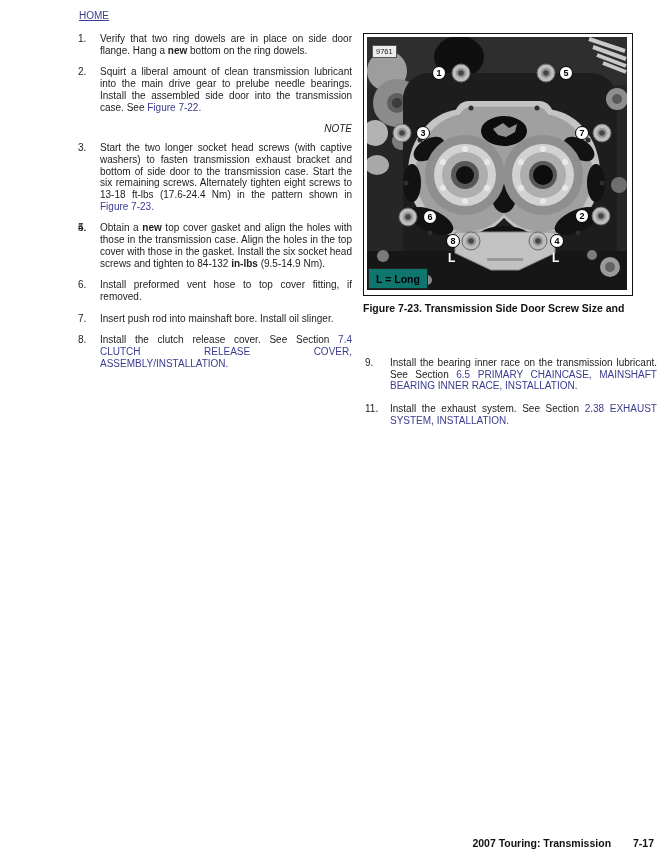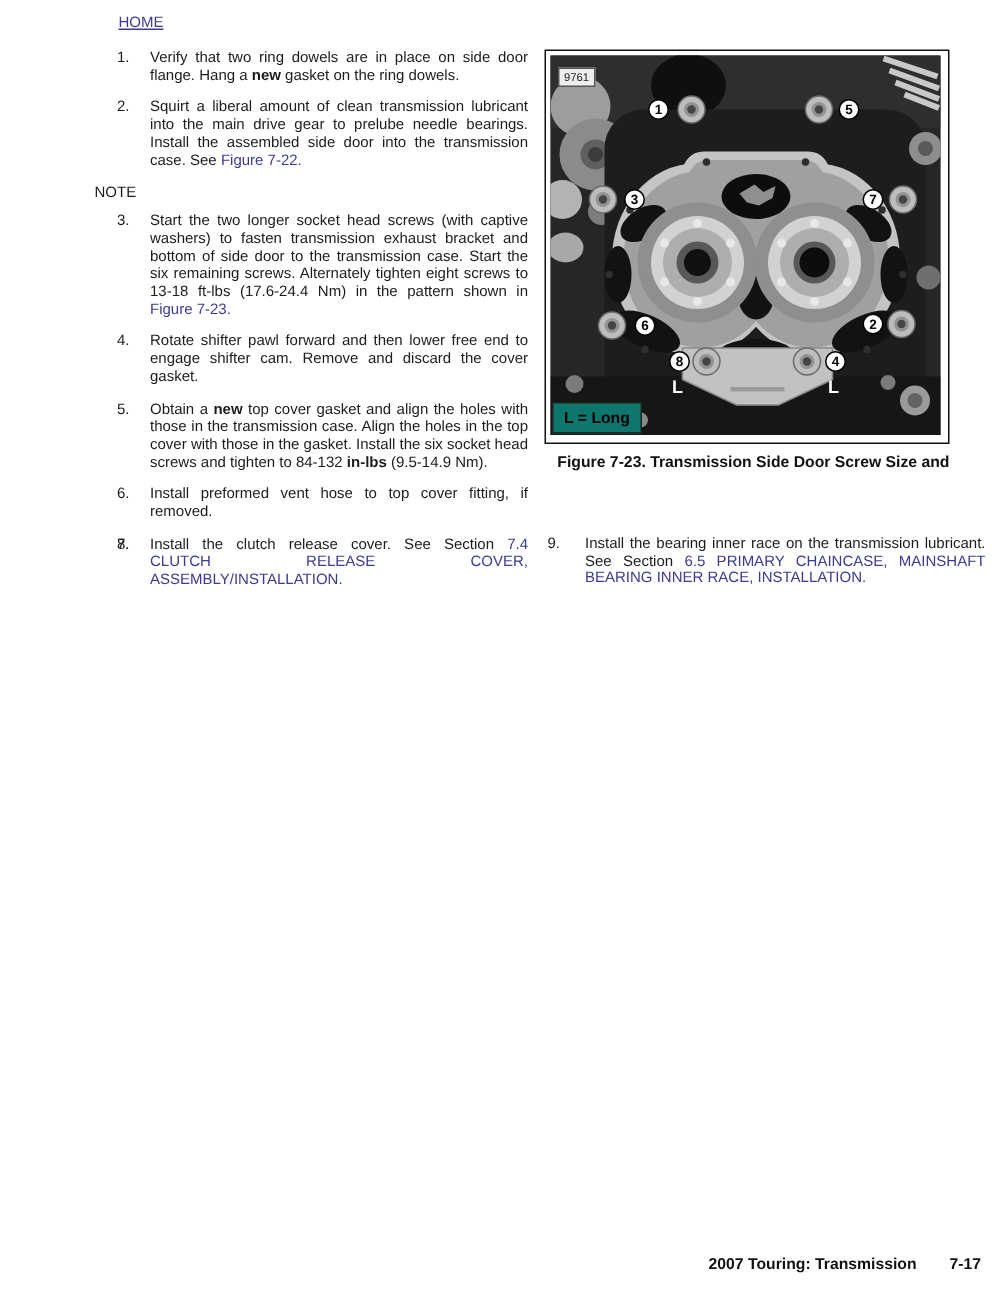--- a/index.html
+++ b/index.html
@@ -11,62 +11,62 @@
   .col-right{position:absolute;left:363px;top:33px;width:294px;}
   .step{position:relative;margin-bottom:10px;text-align:justify;
         font-size:10px;line-height:11.7px;}
   .col-left .step{padding-left:37px;}
   .col-left .step .num{position:absolute;left:15px;top:0;}
   .steps-r .step{padding-left:27px;margin-bottom:11px;}
   .steps-r .step .num{position:absolute;left:2px;top:0;}
   .b{font-weight:bold;}
   .link{color:#3b3b91;cursor:pointer;}
   .note{margin:2px 0 0 0;}
-  .note-h{text-align:left;font-size:10px;margin:3px 0 8px 0;}
+  .note-h{text-align:right;font-size:10px;margin:3px 0 8px 0;font-style:italic;}
   .note-b{text-align:justify;font-size:10px;line-height:11.7px;margin-bottom:12px;}
   .figure-box{position:absolute;left:0;top:0;width:270px;height:263px;border:1.5px solid #111;
               box-sizing:border-box;background:#ffffff;}
   .photo{position:absolute;left:3px;top:3px;width:260px;height:253px;background:#262626;}
   .photo svg{position:absolute;left:0;top:0;width:100%;height:100%;}
   .photo-tag{position:absolute;left:5px;top:8px;background:#ededed;border:1px solid #555;
              color:#222;font-size:7.5px;line-height:9px;padding:1px 3px;}
   .legend{position:absolute;left:1px;top:231px;width:58px;height:19px;background:#0f766e;
           border:1px solid #222;color:#000;font-weight:bold;font-size:10.5px;
           display:flex;align-items:center;justify-content:center;}
   .callout{position:absolute;width:14px;height:14px;border-radius:50%;background:#ffffff;
            border:1px solid #000;color:#000;font-size:9px;font-weight:bold;
            display:flex;align-items:center;justify-content:center;line-height:1;box-sizing:border-box;}
   .l-letter{position:absolute;color:#ffffff;font-weight:bold;font-size:12px;line-height:1;}
-  .caption{position:absolute;left:0;top:269px;width:270px;text-align:right;
+  .caption{position:absolute;left:0;top:269px;width:270px;text-align:left;
            font-size:10.5px;font-weight:bold;line-height:13.5px;color:#111;}
   .steps-r{position:absolute;left:0;top:324px;width:294px;}
   .footer{position:absolute;right:16px;top:837px;font-size:10.5px;font-weight:bold;color:#111;}
   .footer .pg{margin-left:19px;}
 </style>
 </head>
 <body>
 
 <div class="page">
 
   <a class="home">HOME</a>
 
   <div class="col-left">
     <div class="steps">
-        <div class="step"><span class="num">1.</span><span>Verify that two ring dowels are in place on side door flange. Hang a </span><span class="b">new</span><span> gasket on the ring dowels.</span></div>
+        <div class="step"><span class="num">1.</span><span>Verify that two ring dowels are in place on side door flange. Hang a </span><span class="b">new</span><span> bottom on the ring dowels.</span></div>
         <div class="step"><span class="num">2.</span><span>Squirt a liberal amount of clean transmission lubricant into the main drive gear to prelube needle bearings. Install the assembled side door into the transmission case. See </span><span class="link">Figure 7-22.</span></div>
       </div>
     <div class="note">
       <div class="note-h">NOTE</div>
     </div>
     <div class="steps">
         <div class="step"><span class="num">3.</span><span>Start the two longer socket head screws (with captive washers) to fasten transmission exhaust bracket and bottom of side door to the transmission case. Start the six remaining screws. Alternately tighten eight screws to 13-18 ft-lbs (17.6-24.4 Nm) in the pattern shown in </span><span class="link">Figure 7-23.</span></div>
-        <div class="step"><span class="num">4.</span><span>Rotate shifter pawl forward and then lower free end to engage shifter cam. Remove and discard the cover gasket.</span></div>
+        <div class="step"><span class="num">4.</span></div>
         <div class="step"><span class="num">5.</span><span>Obtain a </span><span class="b">new</span><span> top cover gasket and align the holes with those in the transmission case. Align the holes in the top cover with those in the gasket. Install the six socket head screws and tighten to 84-132 </span><span class="b">in-lbs</span><span> (9.5-14.9 Nm).</span></div>
         <div class="step"><span class="num">6.</span><span>Install preformed vent hose to top cover fitting, if removed.</span></div>
-        <div class="step"><span class="num">7.</span></div>
+        <div class="step"><span class="num">7.</span><span>Insert push rod into mainshaft bore. Install oil slinger.</span></div>
         <div class="step"><span class="num">8.</span><span>Install the clutch release cover. See Section </span><span class="link">7.4 CLUTCH RELEASE COVER, ASSEMBLY/INSTALLATION.</span></div>
       </div>
   </div>
 
   <div class="col-right">
 
     <div class="figure-box">
       <div class="photo">
         <svg viewBox="0 0 260 253" preserveAspectRatio="none">
           <rect width="260" height="253" fill="#262626"></rect>
@@ -218,20 +218,21 @@
         <div class="legend">L = Long</div>
       </div>
     </div>
 
     <div class="caption">
       <div>Figure 7-23. Transmission Side Door Screw Size and</div>
     </div>
 
     <div class="steps steps-r">
         <div class="step"><span class="num">9.</span><span>Install the bearing inner race on the transmission lubricant. See Section </span><span class="link">6.5 PRIMARY CHAINCASE, MAINSHAFT BEARING INNER RACE, INSTALLATION.</span></div>
+        <div class="step"><span class="num">11.</span><span>Install the exhaust system. See Section </span><span class="link">2.38 EXHAUST SYSTEM, INSTALLATION.</span></div>
       </div>
   </div>
 
   <div class="footer">
     <span>2007 Touring: Transmission</span>
     <span class="pg">7-17</span>
   </div>
 
 </div>
 

